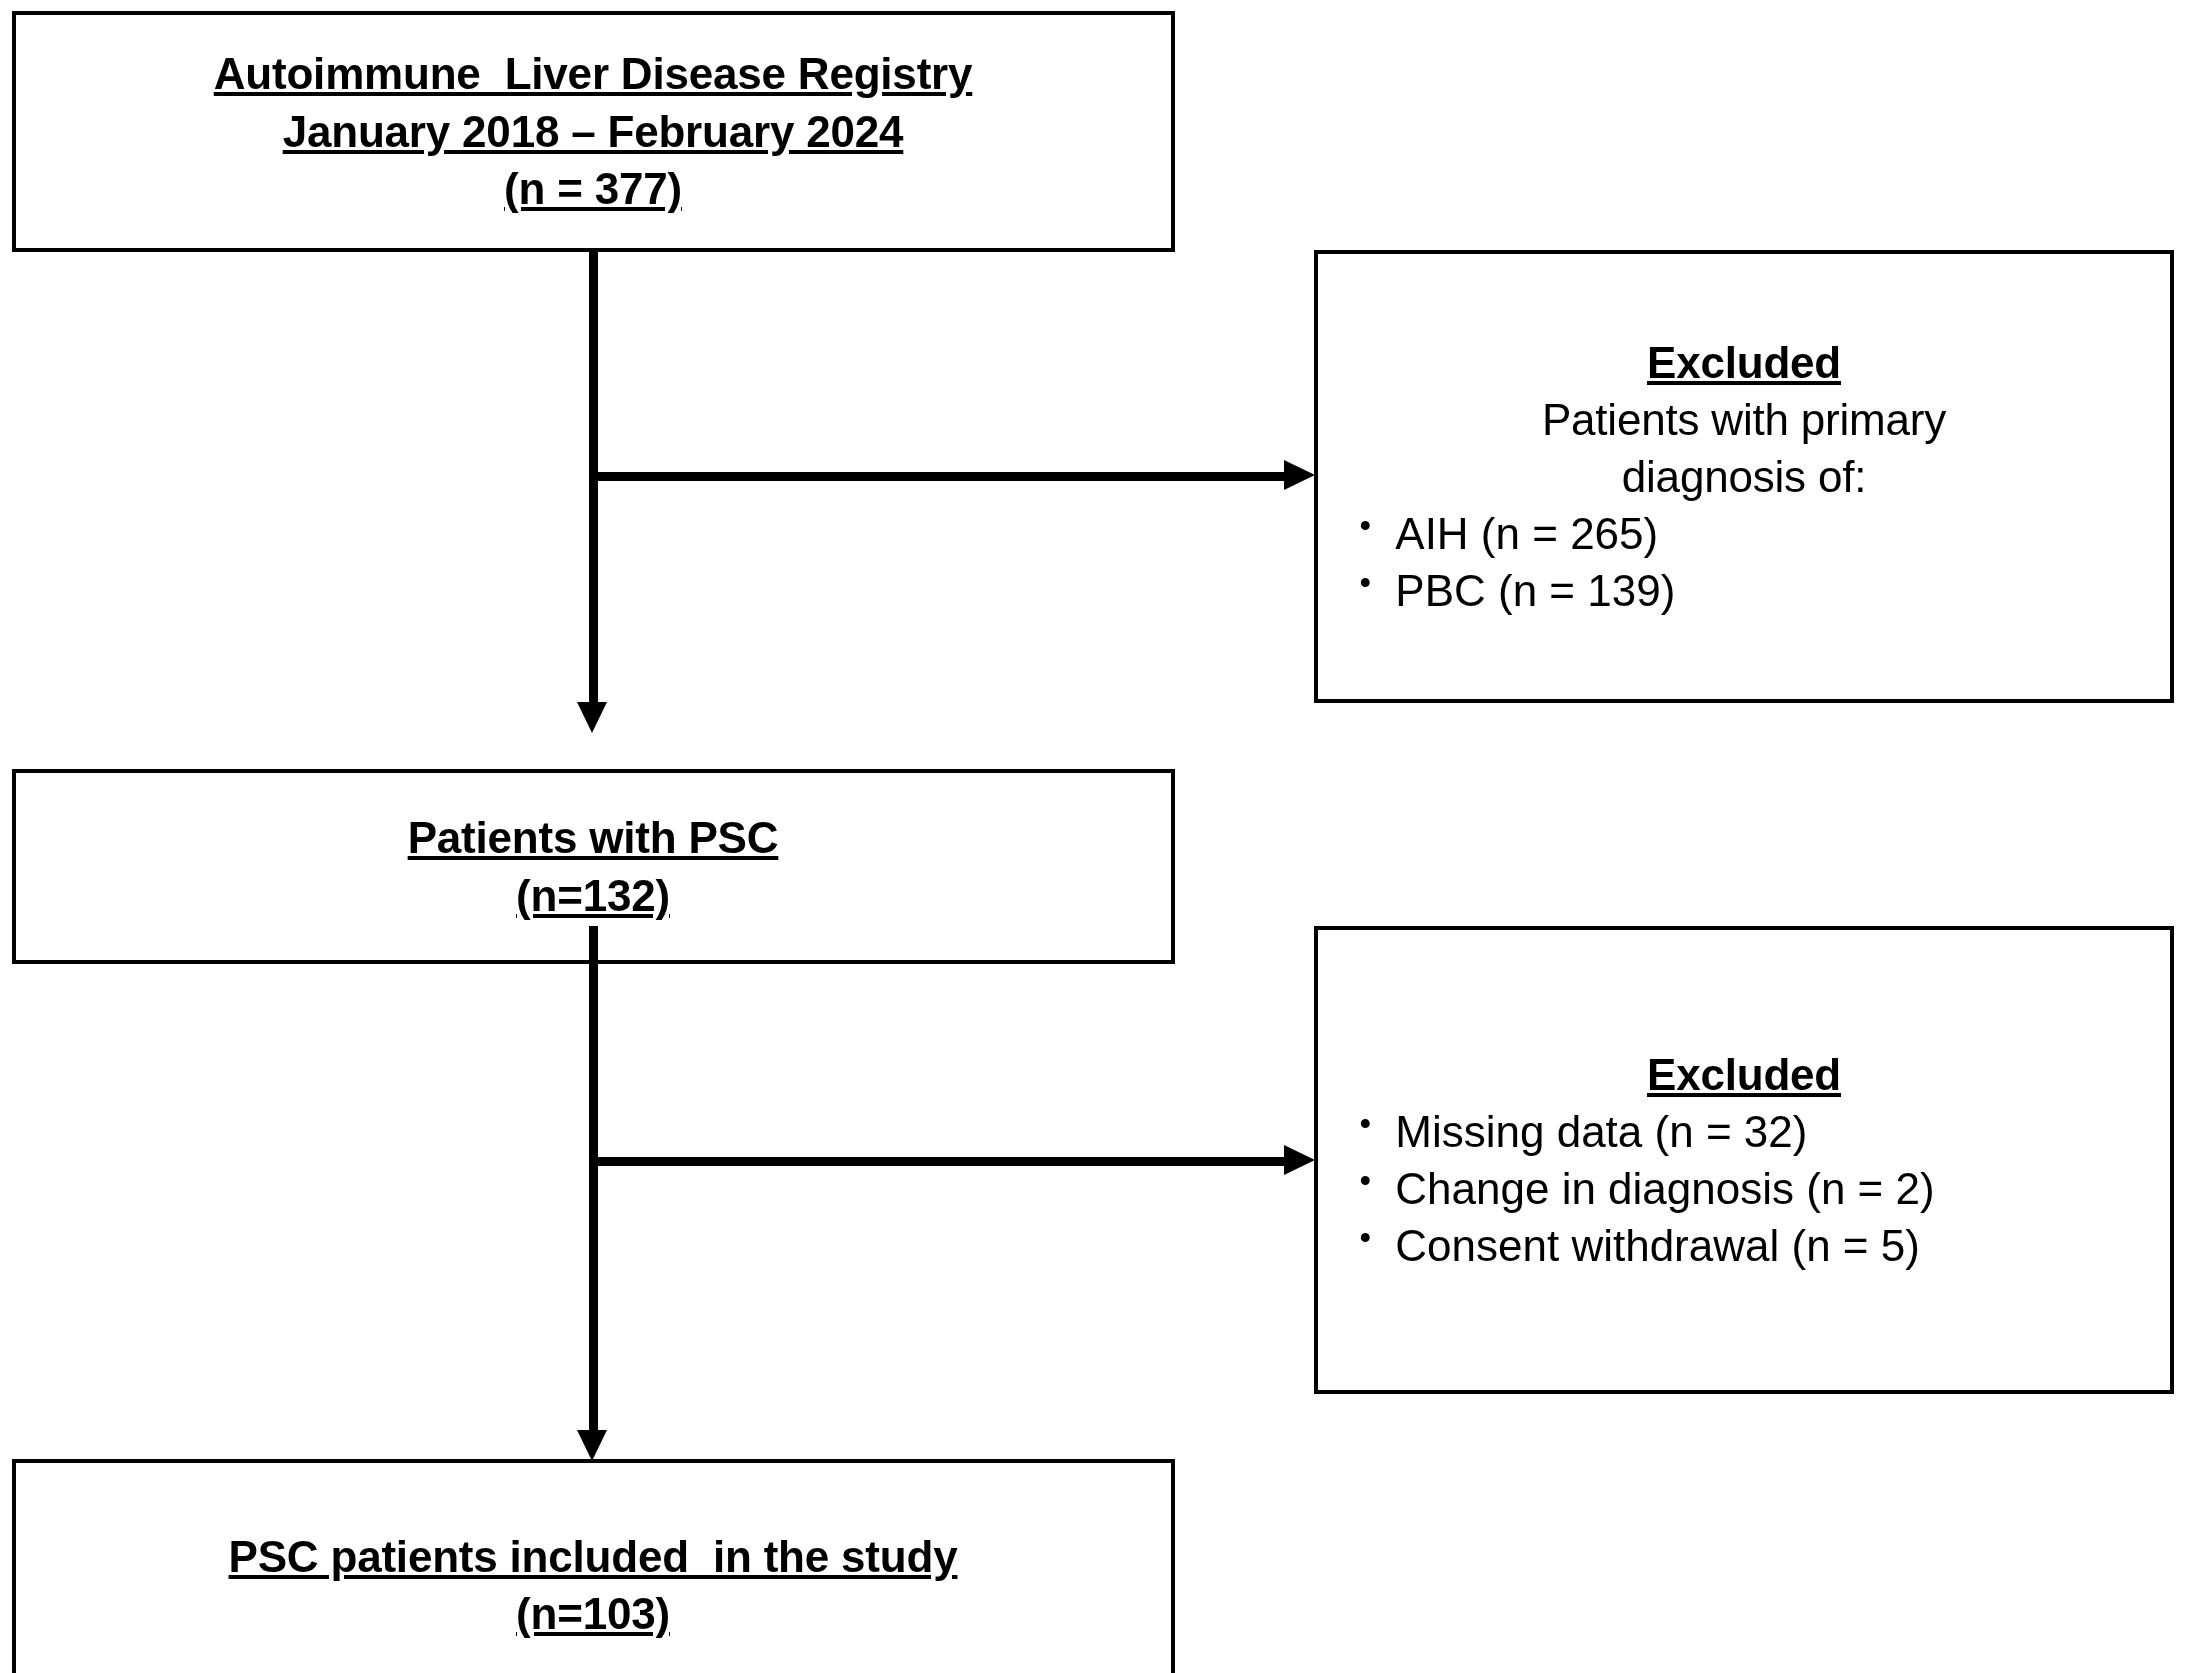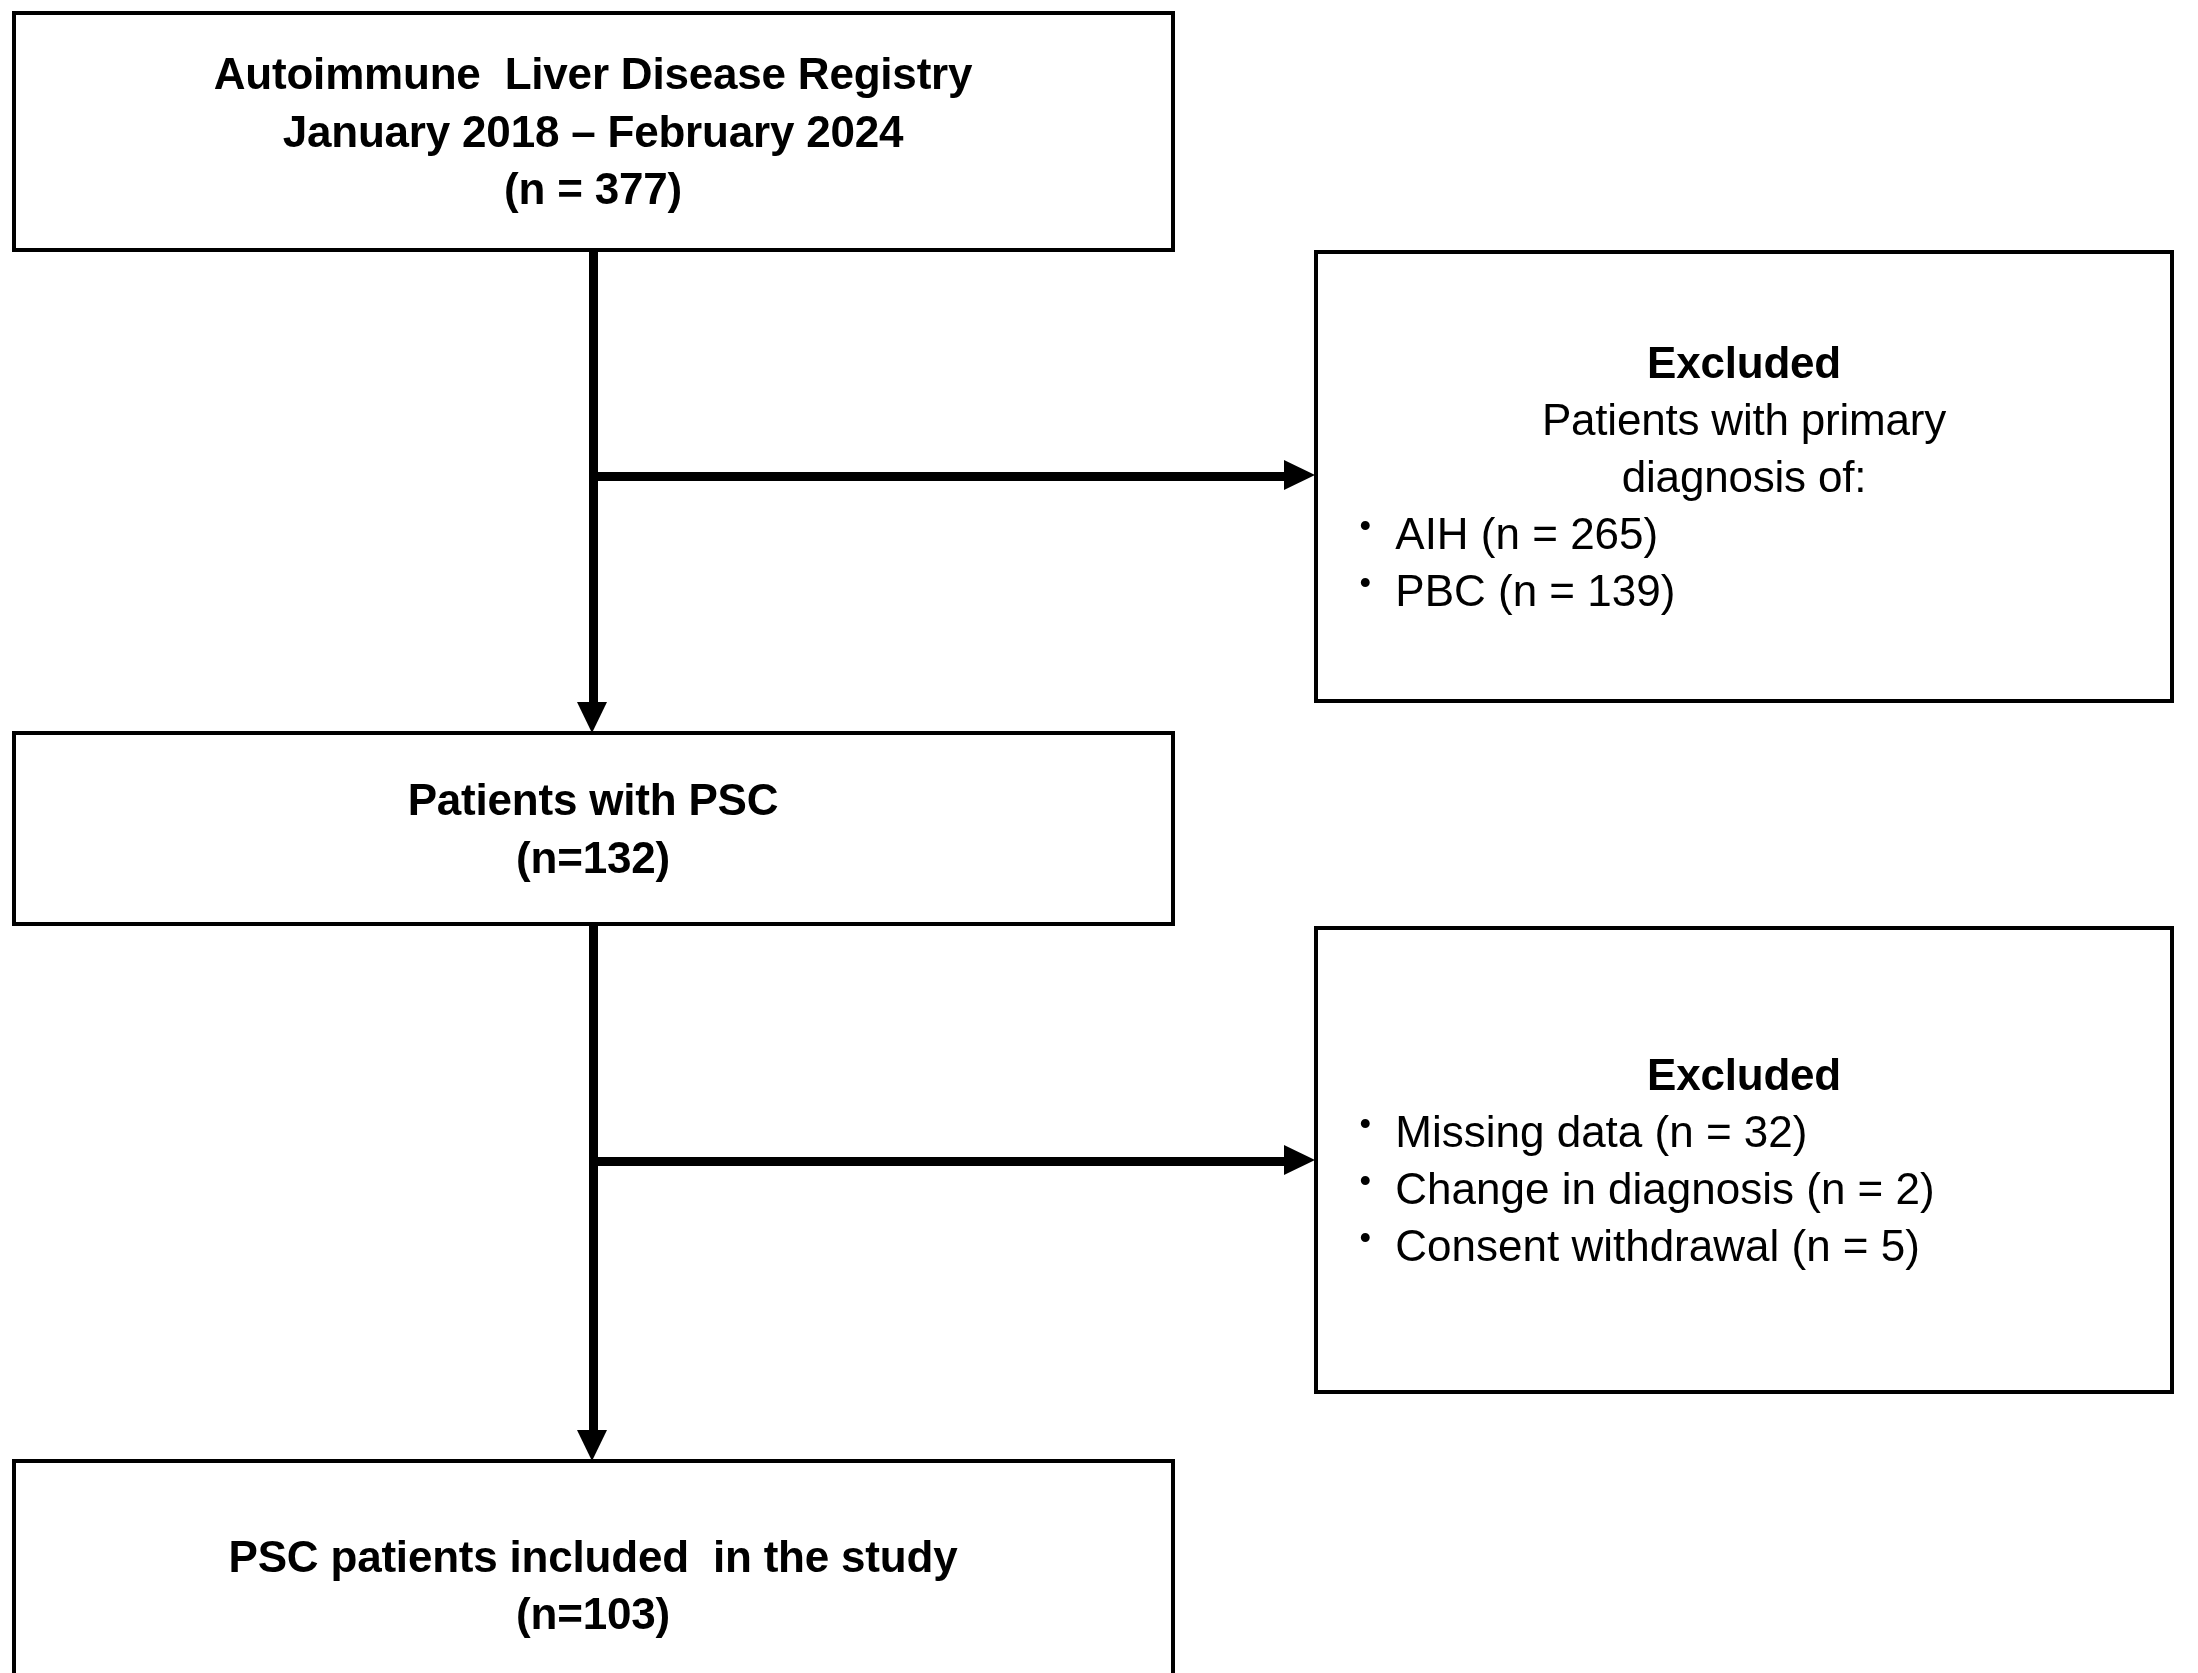--- a/index.html
+++ b/index.html
@@ -35,21 +35,21 @@
   }
 
   .line {
     display: block;
     white-space: pre;
     font-size: 44px;
     line-height: 1.30;
     letter-spacing: -0.2px;
   }
   .center  { text-align: center; }
-  .bold    { font-weight: bold; }
+  .bold    { font-weight: bold; text-decoration: underline; }
   .regular { font-weight: normal; }
 
   
   .bullets {
     margin: 0;
     padding: 0;
     list-style: none;
   }
   .bullet-row {
     display: flex;
@@ -65,21 +65,21 @@
     font-size: 33px;
     line-height: 1.30;
   }
   .bullet-text { flex: 0 1 auto; }
 
   
   #box-registry { left: 11.5px;  top: 10.6px;   width: 1163px; height: 241px; }
   
   #box-excluded-1 { left: 1314px; top: 250px; width: 860px; height: 453px; }
   
-  #box-psc { left: 11.5px; top: 731px; width: 1163px; height: 195px; }
+  #box-psc { left: 11.5px; top: 769px; width: 1163px; height: 195px; }
   
   #box-excluded-2 { left: 1314px; top: 926px; width: 860px; height: 468px; }
   
   #box-included { left: 11.5px; top: 1459px; width: 1163px; height: 252px; }
 
   
   .conn {
     position: absolute;
     background: #000000;
   }

